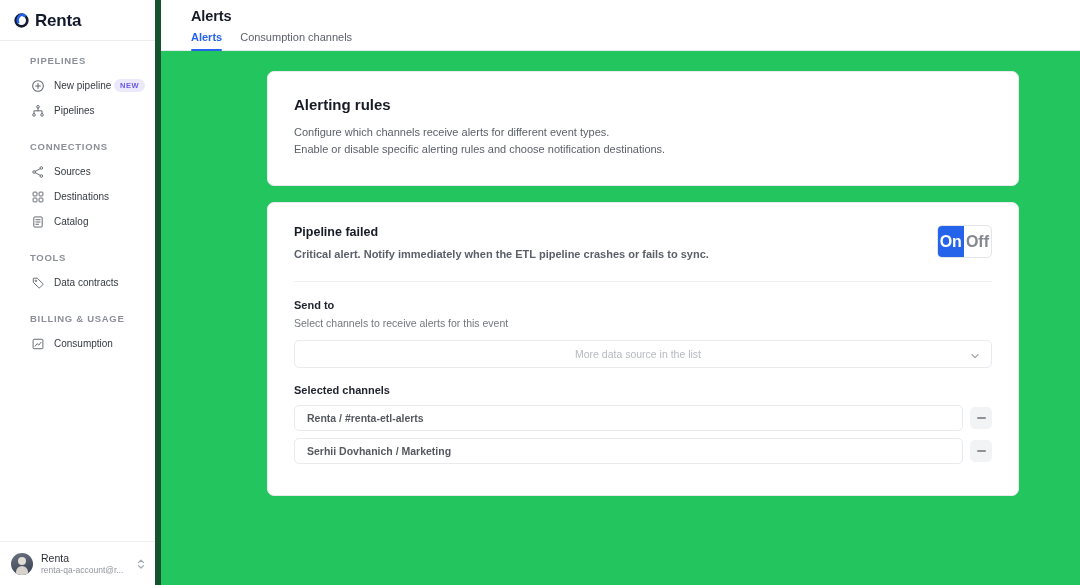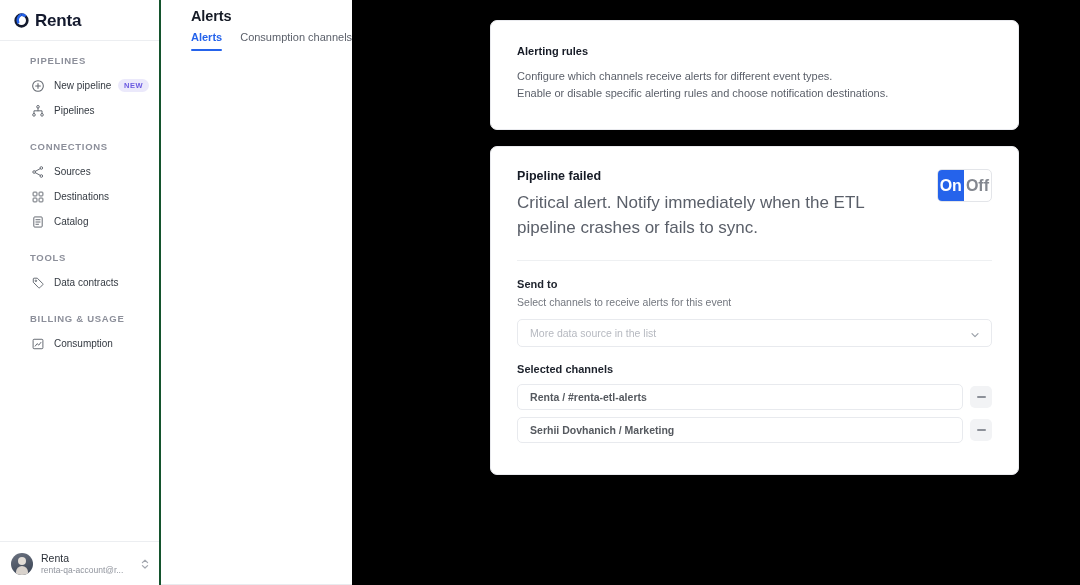--- a/index.html
+++ b/index.html
@@ -8,21 +8,21 @@
     font-family: "Liberation Sans", sans-serif;
     background: #ffffff;
     overflow: hidden;
   }
   .app { display: flex; width: 1080px; height: 585px; }
 
   
   .sidebar {
     width: 161px; height: 585px;
     background: #ffffff;
-    border-right: 2px solid #14532d;
+    border-right: 6px solid #14532d;
     display: flex; flex-direction: column;
     position: relative;
     flex: 0 0 161px;
   }
   .logo-row {
     height: 41px;
     display: flex; align-items: center;
     padding: 0 0 0 13px;
     border-bottom: 1px solid #eceef1;
   }
@@ -86,24 +86,23 @@
   }
   .profile-mail {
     font-size: 8.5px; color: #90949d; line-height: 1.25;
     white-space: nowrap; overflow: hidden;
   }
   .selector-ico { width: 12px; height: 16px; flex: 0 0 12px; color: #a3a7af; }
 
   
   .main {
     flex: 1 1 auto; height: 585px;
-    background: #000000;
-    display: flex; flex-direction: row;
+    background: #22c55e;
+    display: flex; flex-direction: column;
     overflow: hidden;
-    gap: 32px;
   }
   .topbar {
     background: #ffffff;
     border-bottom: 1px solid #e9eaee;
     padding: 8px 0 0 30px;
     flex: 0 0 auto;
   }
   .page-title {
     font-size: 14.5px; font-weight: 700; color: #161b26;
     margin-bottom: 7px; letter-spacing: -0.1px;
@@ -121,35 +120,35 @@
 
   .content { padding: 20px 61px 0 106px; overflow-y: auto; flex: 1 1 auto; }
   .card {
     background: #ffffff;
     border: 1px solid #e9eaee;
     border-radius: 7px;
     margin-bottom: 16px;
   }
   .card-intro { padding: 24px 26px 26px; }
   .card-h {
-    font-size: 11px; font-weight: 700; color: #161b26;
+    font-size: 15px; font-weight: 700; color: #161b26;
     margin-bottom: 11px;
   }
   .card-p {
     font-size: 11px; color: #5a5f69; line-height: 1.58;
   }
 
   .card-rule { padding: 22px 26px 24px; }
   .rule-head { display: flex; align-items: flex-start; }
   .rule-head-text { flex: 1 1 auto; padding-right: 14px; }
   .rule-title {
     font-size: 12.5px; font-weight: 700; color: #161b26;
     margin-bottom: 7px;
   }
-  .rule-desc { font-size: 17px; color: #5a5f69; line-height: 1.5; }
+  .rule-desc { font-size: 11px; color: #5a5f69; line-height: 1.5; font-weight: bold; }
 
   .toggle {
     display: flex; flex: 0 0 auto;
     border: 1px solid #e3e5e9; border-radius: 5px;
     overflow: hidden; background: #fff;
   }
   .toggle-seg {
     font-size: 16px; padding: 6px 2px; cursor: pointer;
     line-height: 1.2; color: #83878f; font-weight: 600;
   }
@@ -158,21 +157,21 @@
   .divider { height: 1px; background: #eef0f2; margin: 19px 0 17px; }
 
   .field-label {
     font-size: 11px; font-weight: 700; color: #1d222c; margin-bottom: 6px;
   }
   .field-hint { font-size: 10.5px; color: #73777f; margin-bottom: 11px; }
 
   .select-box {
     height: 28px; border: 1px solid #e8eaee; border-radius: 5px;
     background: #fff; display: flex; align-items: center;
-    padding: 0 10px 0 12px; cursor: pointer; margin-bottom: 16px;
+    padding: 0 10px 0 12px; cursor: pointer; margin-bottom: 16px; text-align: center;
   }
   .select-placeholder {
     font-size: 10.5px; color: #b6b9c0; flex: 1 1 auto;
   }
   .chev { width: 12px; height: 12px; color: #9aa0a8; flex: 0 0 12px; }
 
   .sel-label {
     font-size: 11px; font-weight: 700; color: #1d222c; margin-bottom: 9px;
   }
   .chan-row { display: flex; align-items: center; gap: 7px; margin-bottom: 7px; }

